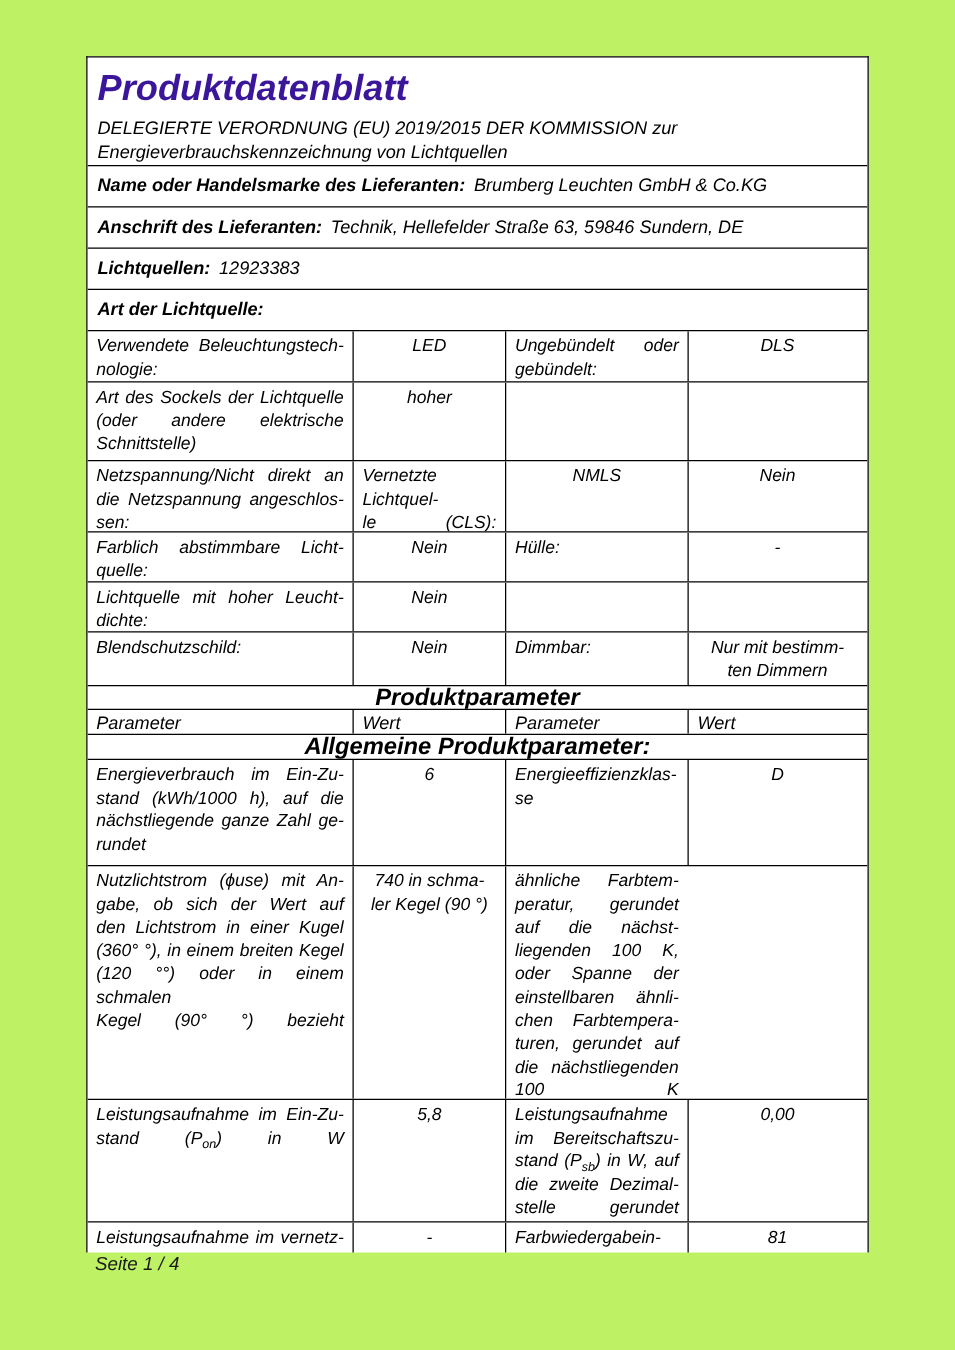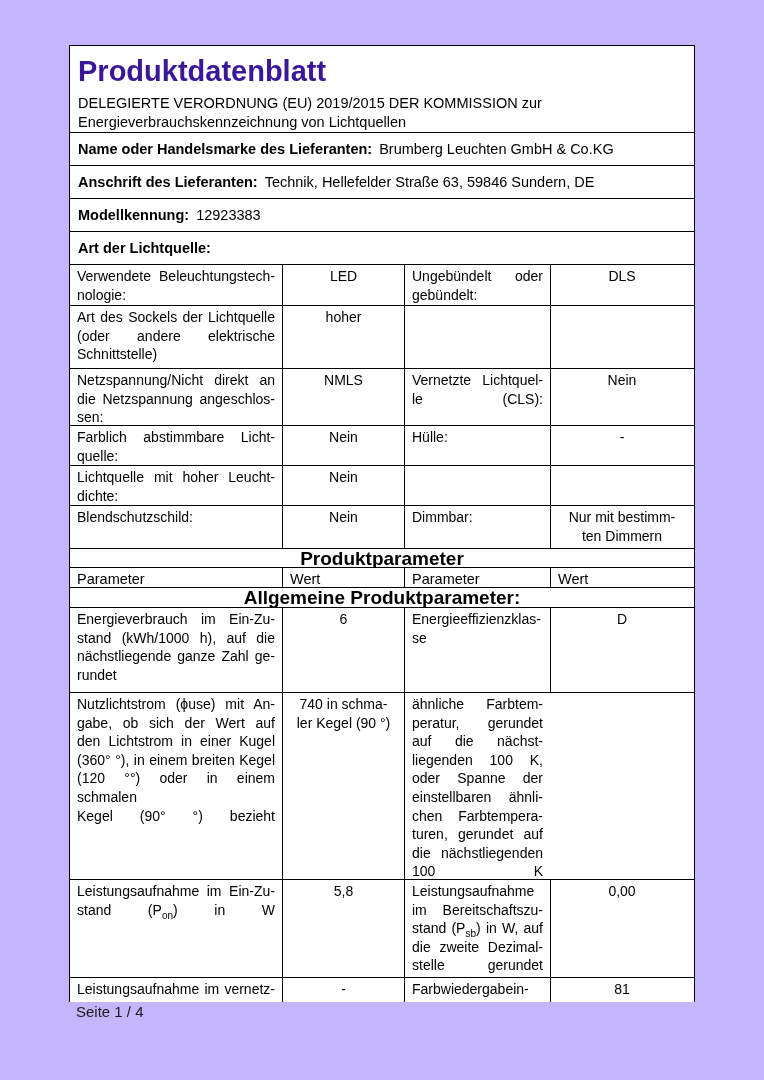--- a/index.html
+++ b/index.html
@@ -1,22 +1,23 @@
 <!DOCTYPE html>
 <html lang="de"><head>
 <meta charset="utf-8">
 <style>
   html,body{margin:0;padding:0;}
   .page{
     position:relative;
     width:764px;height:1080px;
-    background:#c4b5fd;
+    background:#bef264;
     font-family:"Liberation Sans", sans-serif;
     color:#000000;
     overflow:hidden;
+    font-style:italic;
   }
   .doc{
     position:absolute;
     left:69px;top:45px;
     width:626px;height:957px;
     border:1.5px solid #000;
     border-bottom:none;
     box-sizing:border-box;
     overflow:hidden;
     background:#fff;
@@ -99,21 +100,21 @@
 
     <div class="label-row" style="height:30px">
       <span class="b">Name oder Handelsmarke des Lieferanten:</span>
       <span class="v">Brumberg Leuchten GmbH &amp; Co.KG</span>
     </div>
     <div class="label-row" style="height:30px">
       <span class="b">Anschrift des Lieferanten:</span>
       <span class="v">Technik, Hellefelder Straße 63, 59846 Sundern, DE</span>
     </div>
     <div class="label-row" style="height:29px">
-      <span class="b">Modellkennung:</span>
+      <span class="b">Lichtquellen:</span>
       <span class="v">12923383</span>
     </div>
     <div class="label-row" style="height:28px">
       <span class="b">Art der Lichtquelle:</span>
     </div>
 
     <div class="grow" style="height:41px">
       <div class="cell p">Verwendete Beleuchtungstech-
 nologie:</div>
       <div class="cell v">LED</div>
@@ -126,23 +127,23 @@
 (oder andere elektrische
 Schnittstelle)</div>
       <div class="cell v">hoher</div>
       <div class="cell p"></div>
       <div class="cell v"></div>
     </div>
     <div class="grow" style="height:57px">
       <div class="cell p">Netzspannung/Nicht direkt an
 die Netzspannung angeschlos-
 sen:</div>
-      <div class="cell v">NMLS</div>
       <div class="cell p">Vernetzte Lichtquel-
 le (CLS):</div>
+      <div class="cell v">NMLS</div>
       <div class="cell v">Nein</div>
     </div>
     <div class="grow" style="height:40px">
       <div class="cell p">Farblich abstimmbare Licht-
 quelle:</div>
       <div class="cell v">Nein</div>
       <div class="cell p">Hülle:</div>
       <div class="cell v">-</div>
     </div>
     <div class="grow" style="height:40px">

